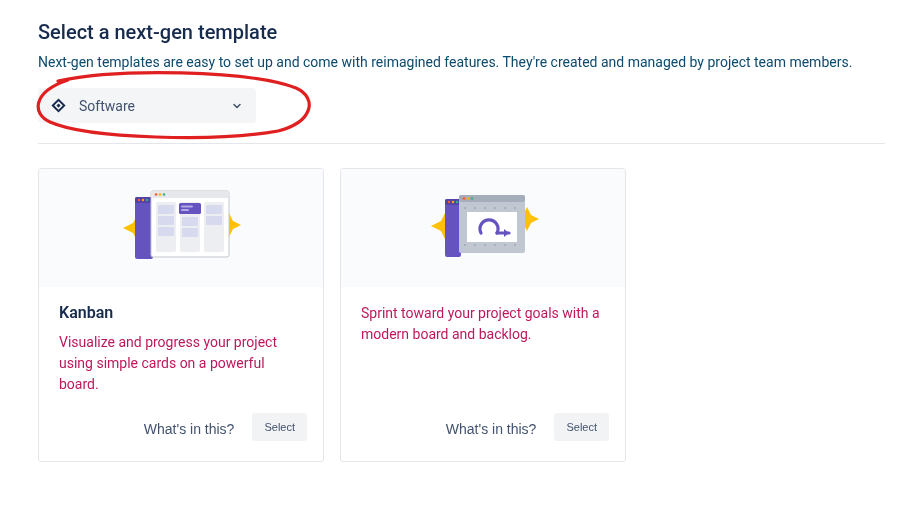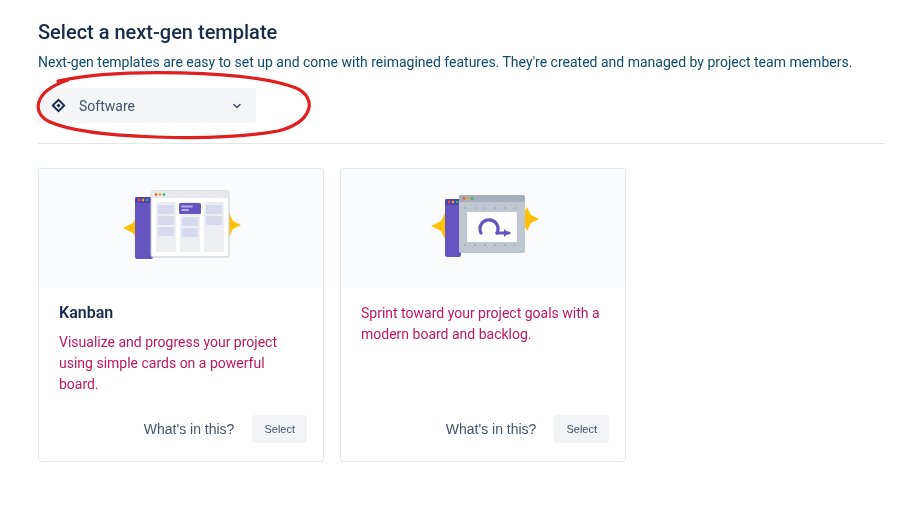--- a/index.html
+++ b/index.html
@@ -106,21 +106,21 @@
       margin-bottom: 10px;
     }
     .card-desc {
       font-size: 14px;
       color: #be185d;
       line-height: 1.5;
     }
     .card-footer {
       display: flex;
       justify-content: flex-end;
-      align-items: center;
+      align-items: flex-start;
       padding: 12px 16px 16px 16px;
       gap: 8px;
     }
     .link-whats-in {
       background: none;
       border: none;
       color: #42526E;
       font-size: 14px;
       cursor: pointer;
       padding: 8px 10px;

